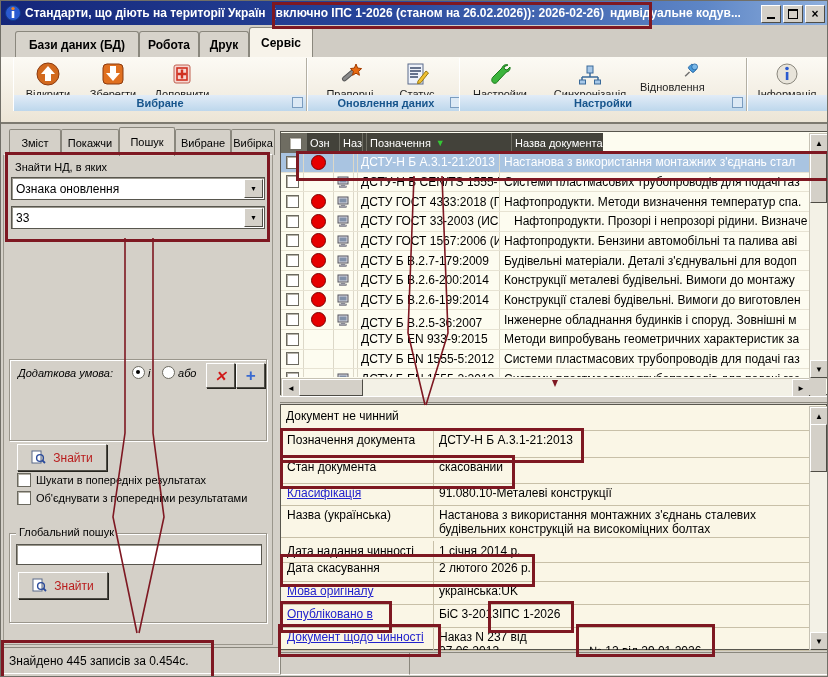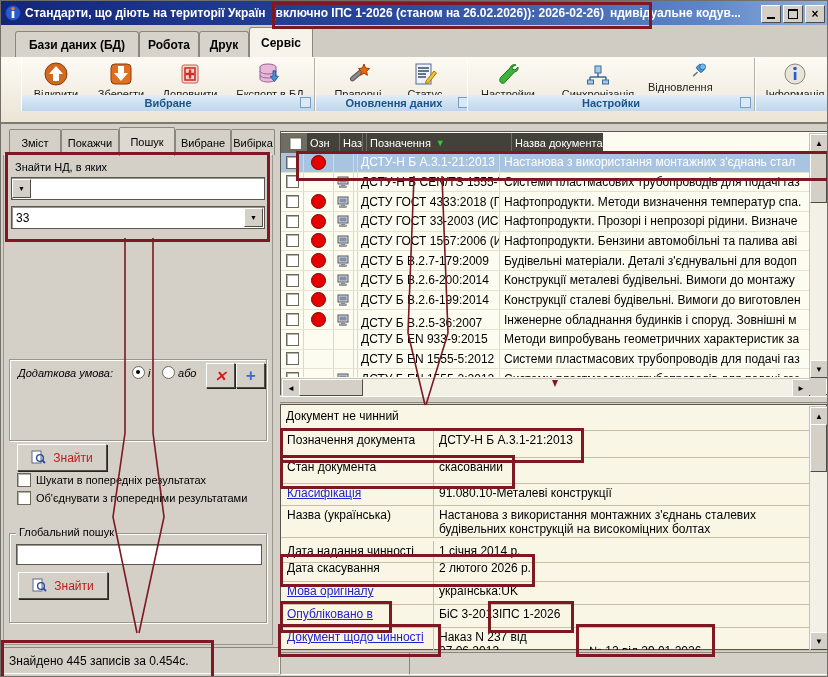--- a/index.html
+++ b/index.html
@@ -27,21 +27,21 @@
   .rtab{position:absolute;bottom:0;height:25px;background:#d7d3cb;
     border:1px solid #8a877d;border-bottom:none;border-radius:3px 3px 0 0;
     display:flex;align-items:center;justify-content:center;
     font-size:12px;font-weight:bold;color:#000;}
   .rtab.active{height:29px;background:#f7f3ea;z-index:2;}
 
   
   .toolbar{left:0;top:56px;width:828px;height:67px;
     background:linear-gradient(#fcfaf4,#ece5d6);border-bottom:2px solid #7d7a70;}
   .tgroup{position:absolute;top:1px;height:53px;background:linear-gradient(#fcfaf4,#efe9dc);
-    border-left:1px solid #fff;border-right:1px solid #b3afa3;margin-left:8px;}
+    border-left:1px solid #fff;border-right:1px solid #b3afa3;}
   .tbtns{display:flex;align-items:flex-start;height:47px;}
   .tbtn{display:flex;flex-direction:column;align-items:center;justify-content:flex-start;
     padding-top:3px;height:44px;font-size:11px;color:#1c1c1c;cursor:default;}
   .tbtn .ticon{width:26px;height:26px;margin-bottom:1px;}
   .gcaption{position:absolute;left:0;right:0;bottom:0;height:16px;
     background:linear-gradient(#e2ecf7,#bdd7ec);
     display:flex;align-items:center;justify-content:center;
     font-size:11px;font-weight:bold;color:#17558c;}
   .launcher{position:absolute;right:3px;bottom:3px;width:9px;height:9px;
     border:1px solid #7a9cbf;background:#dce9f5;font-size:6px;color:#4a700;}
@@ -179,29 +179,20 @@
           <span>Зберегти</span>
           </div>
         <div class="tbtn" style="width:76px;">
           <svg class="ticon" viewBox="0 0 26 26">
               <rect x="5" y="4" width="16" height="18" rx="2" fill="#f6d7d2" stroke="#c06050"></rect>
               <rect x="8" y="7" width="10" height="12" fill="none" stroke="#d03020" stroke-width="1.6"></rect>
               <path d="M13 8.5 V17.5 M8.5 13 H17.5" stroke="#d03020" stroke-width="2.4"></path>
             </svg>
           <span>Доповнити</span>
           </div>
-        <div class="tbtn" style="width:84px;">
-          <svg class="ticon" viewBox="0 0 26 26">
-              <ellipse cx="11" cy="6" rx="8" ry="3" fill="#e8b8d8" stroke="#9a6090"></ellipse>
-              <path d="M3 6 V18 C3 19.6 6.6 21 11 21 C15.4 21 19 19.6 19 18 V6" fill="#e8b8d8" stroke="#9a6090"></path>
-              <path d="M3 10 C3 11.6 6.6 13 11 13 C15.4 13 19 11.6 19 10 M3 14 C3 15.6 6.6 17 11 17 C15.4 17 19 15.6 19 14" fill="none" stroke="#9a6090"></path>
-              <path d="M20 12 V18 H17 L21.5 24 L26 18 H23 V12 Z" fill="#4a90d9" stroke="#1a5a9a" transform="translate(-2,-1) scale(0.9)"></path>
-            </svg>
-          <span>Експорт в БД</span>
-          </div>
       </div>
       <div class="gcaption">
         <span>Вибране</span>
         <span class="launcher"></span>
       </div>
     </div>
 
     <div class="tgroup" style="left:306px;width:150px;padding-left:6px;">
       <div class="tbtns">
         <div class="tbtn" style="width:72px;">
@@ -289,20 +280,21 @@
     </div>
   <div class="ltab" style="left:230px;width:42px;">
       <span>Вибірка</span>
     </div>
 
   <div class="abs lbody"></div>
 
   <div class="abs lbl" style="left:14px;top:160px;">Знайти НД, в яких</div>
 
   <div class="combo" style="left:10px;top:176px;width:252px;">
+    <span class="val">Ознака оновлення</span>
     <span class="ddbtn">▼</span>
   </div>
   <div class="combo" style="left:10px;top:205px;width:252px;">
     <span class="val">33</span>
     <span class="ddbtn">▼</span>
   </div>
 
   <div class="groupbox" style="left:8px;top:358px;width:256px;height:80px;font-style:italic;">
     <div class="lbl" style="position:absolute;left:8px;top:7px;">Додаткова умова:</div>
     <label style="position:absolute;left:122px;top:6px;font-size:11px;"><span class="radio sel"></span> <span>і</span></label>
@@ -444,21 +436,21 @@
               <rect x="2.5" y="2.5" width="7" height="4" fill="#8090a8"></rect>
               <rect x="4" y="8.5" width="4" height="1.5" fill="#9a9aa4"></rect>
               <rect x="2.5" y="10" width="7" height="1.5" fill="#b8b8c2" stroke="#55555f" stroke-width="0.5"></rect>
             </svg>
           </div>
           <div class="tcell" style="width: 3px;"></div>
           <div class="tcell" style="width: 141px;">
             <span class="txt" style="padding-left: 3px;">ДСТУ ГОСТ 33-2003 (ИСС</span>
           </div>
           <div class="tcell cname" style="width: auto; flex: 1 1 0%;">
-            <span class="txt" style="padding-left: 4px;">Нафтопродукти. Прозорі і непрозорі рідини. Визначе</span>
+            <span class="txt" style="padding-left: 4px; margin-left: 10px;">Нафтопродукти. Прозорі і непрозорі рідини. Визначе</span>
           </div>
         </div>
         <div class="trow">
           <div class="tcell" style="width: 22px; justify-content: center;">
             <span class="cbx rowcbx" style="width: 11px; height: 11px;"></span>
           </div>
           <div class="tcell" style="width: 29px; justify-content: center;">
             <span class="reddot"></span>
           </div>
           <div class="tcell" style="width: 19px; justify-content: center;">

